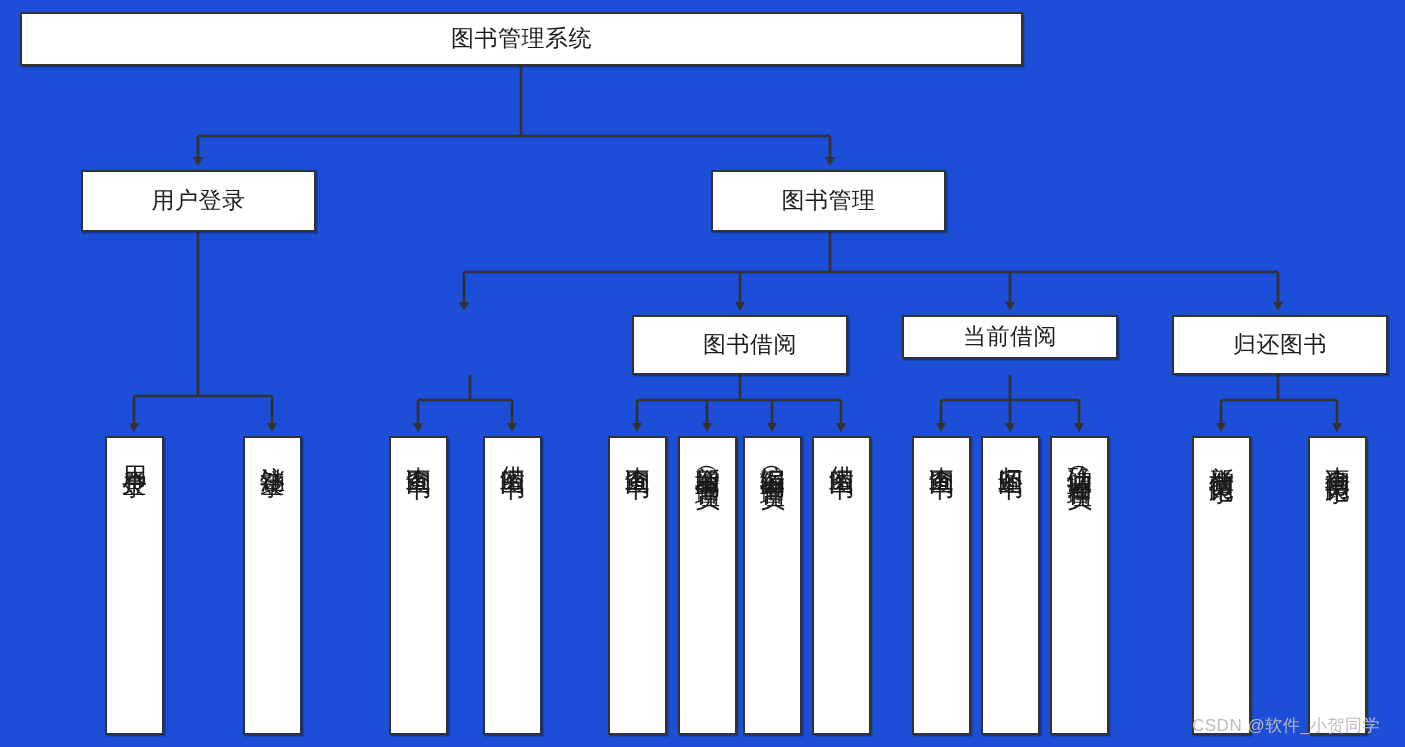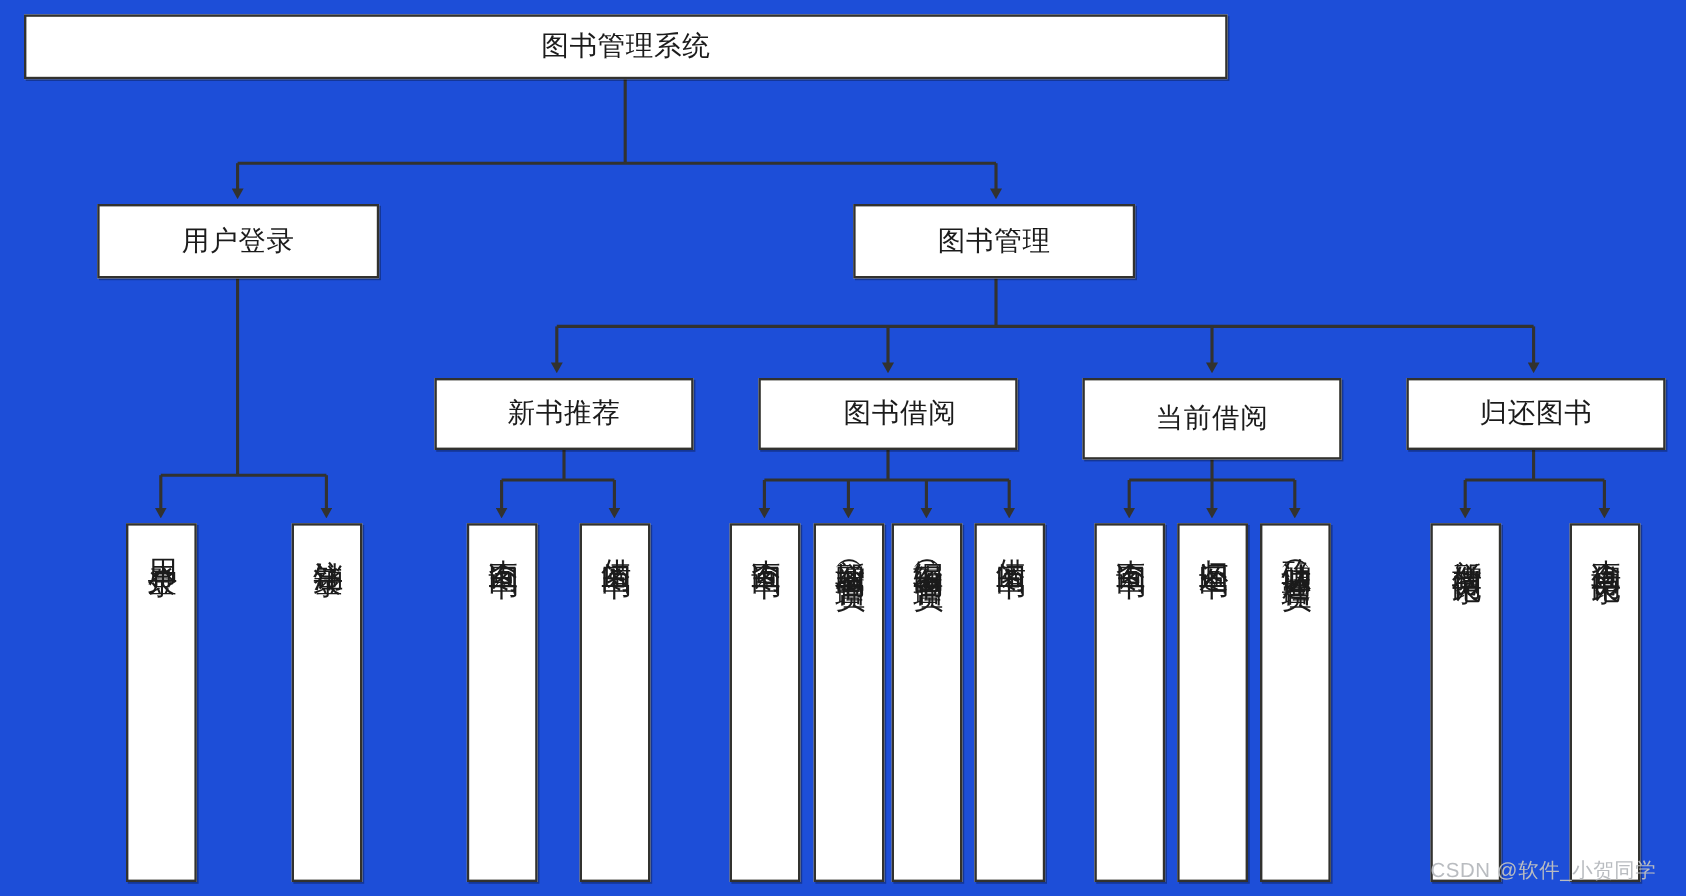--- a/index.html
+++ b/index.html
@@ -135,27 +135,24 @@
     <span class="label">图书管理系统</span>
   </div>
 
   <div class="node h" style="left:81px; top:170px; width:235px; height:62px;">
     <span class="label">用户登录</span>
   </div>
   <div class="node h" style="left:711px; top:170px; width:235px; height:62px;">
     <span class="label">图书管理</span>
   </div>
 
-  <div class="node h" style="left:362px; top:315px; width:216px; height:60px;">
-    <span class="label">新书推荐</span>
-  </div>
   <div class="node h" style="left:632px; top:315px; width:216px; height:60px;padding-left:20px;">
     <span class="label">图书借阅</span>
   </div>
-  <div class="node h" style="left:902px; top:315px; width:216px; height:68px;">
+  <div class="node h" style="left:902px; top:315px; width:216px; height:44px;">
     <span class="label">当前借阅</span>
   </div>
   <div class="node h" style="left:1172px; top:315px; width:216px; height:60px;">
     <span class="label">归还图书</span>
   </div>
 
   <div class="node v" style="left:105px; top:436px; width:59px; height:299px;">
     <span class="label">用户登录</span>
   </div>
   <div class="node v" style="left:243px; top:436px; width:59px; height:299px;">

